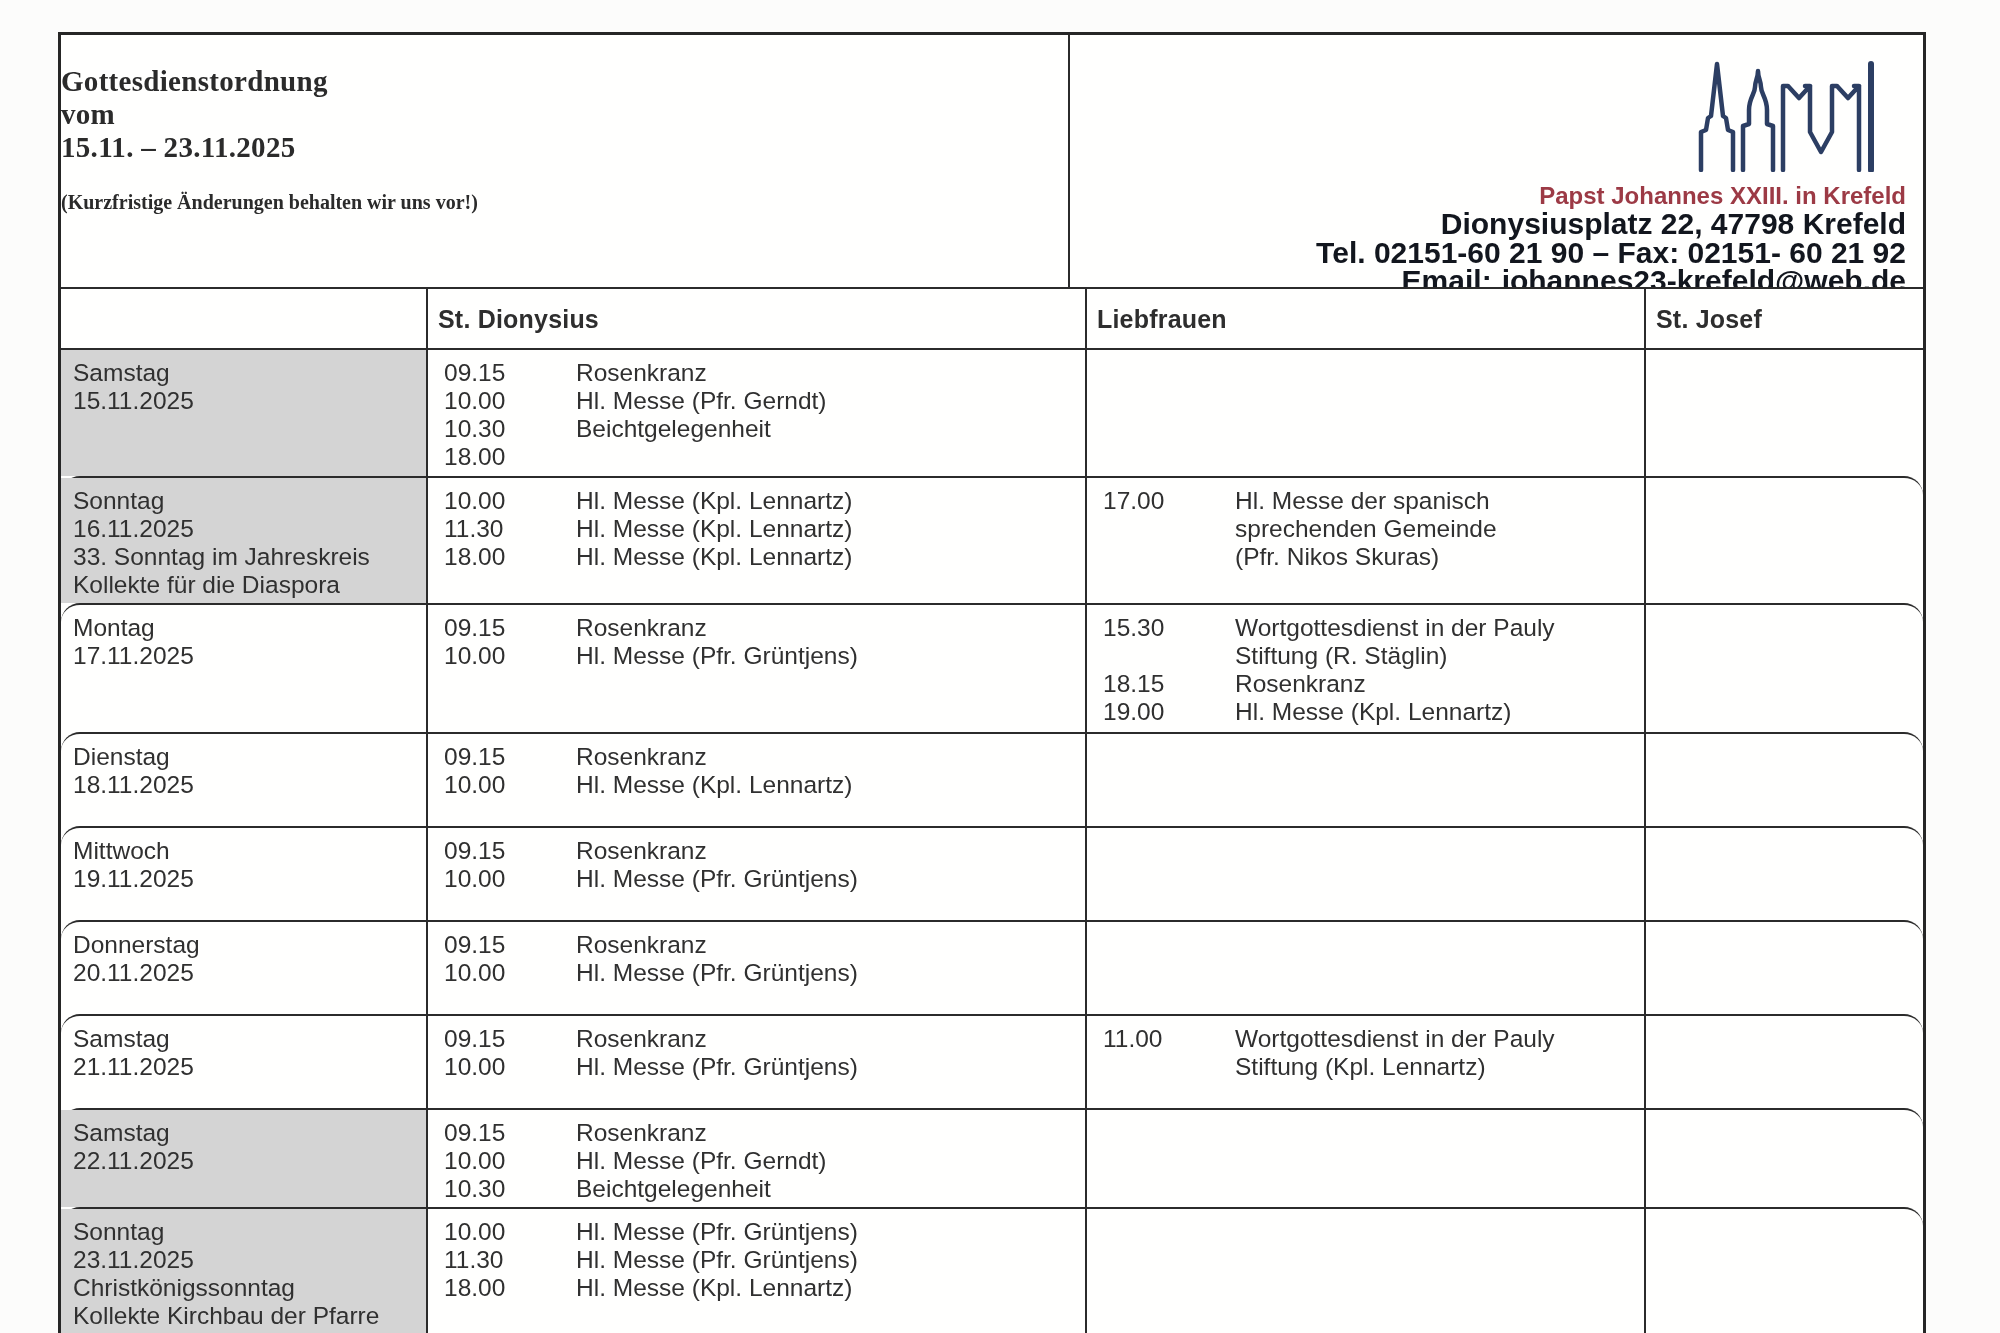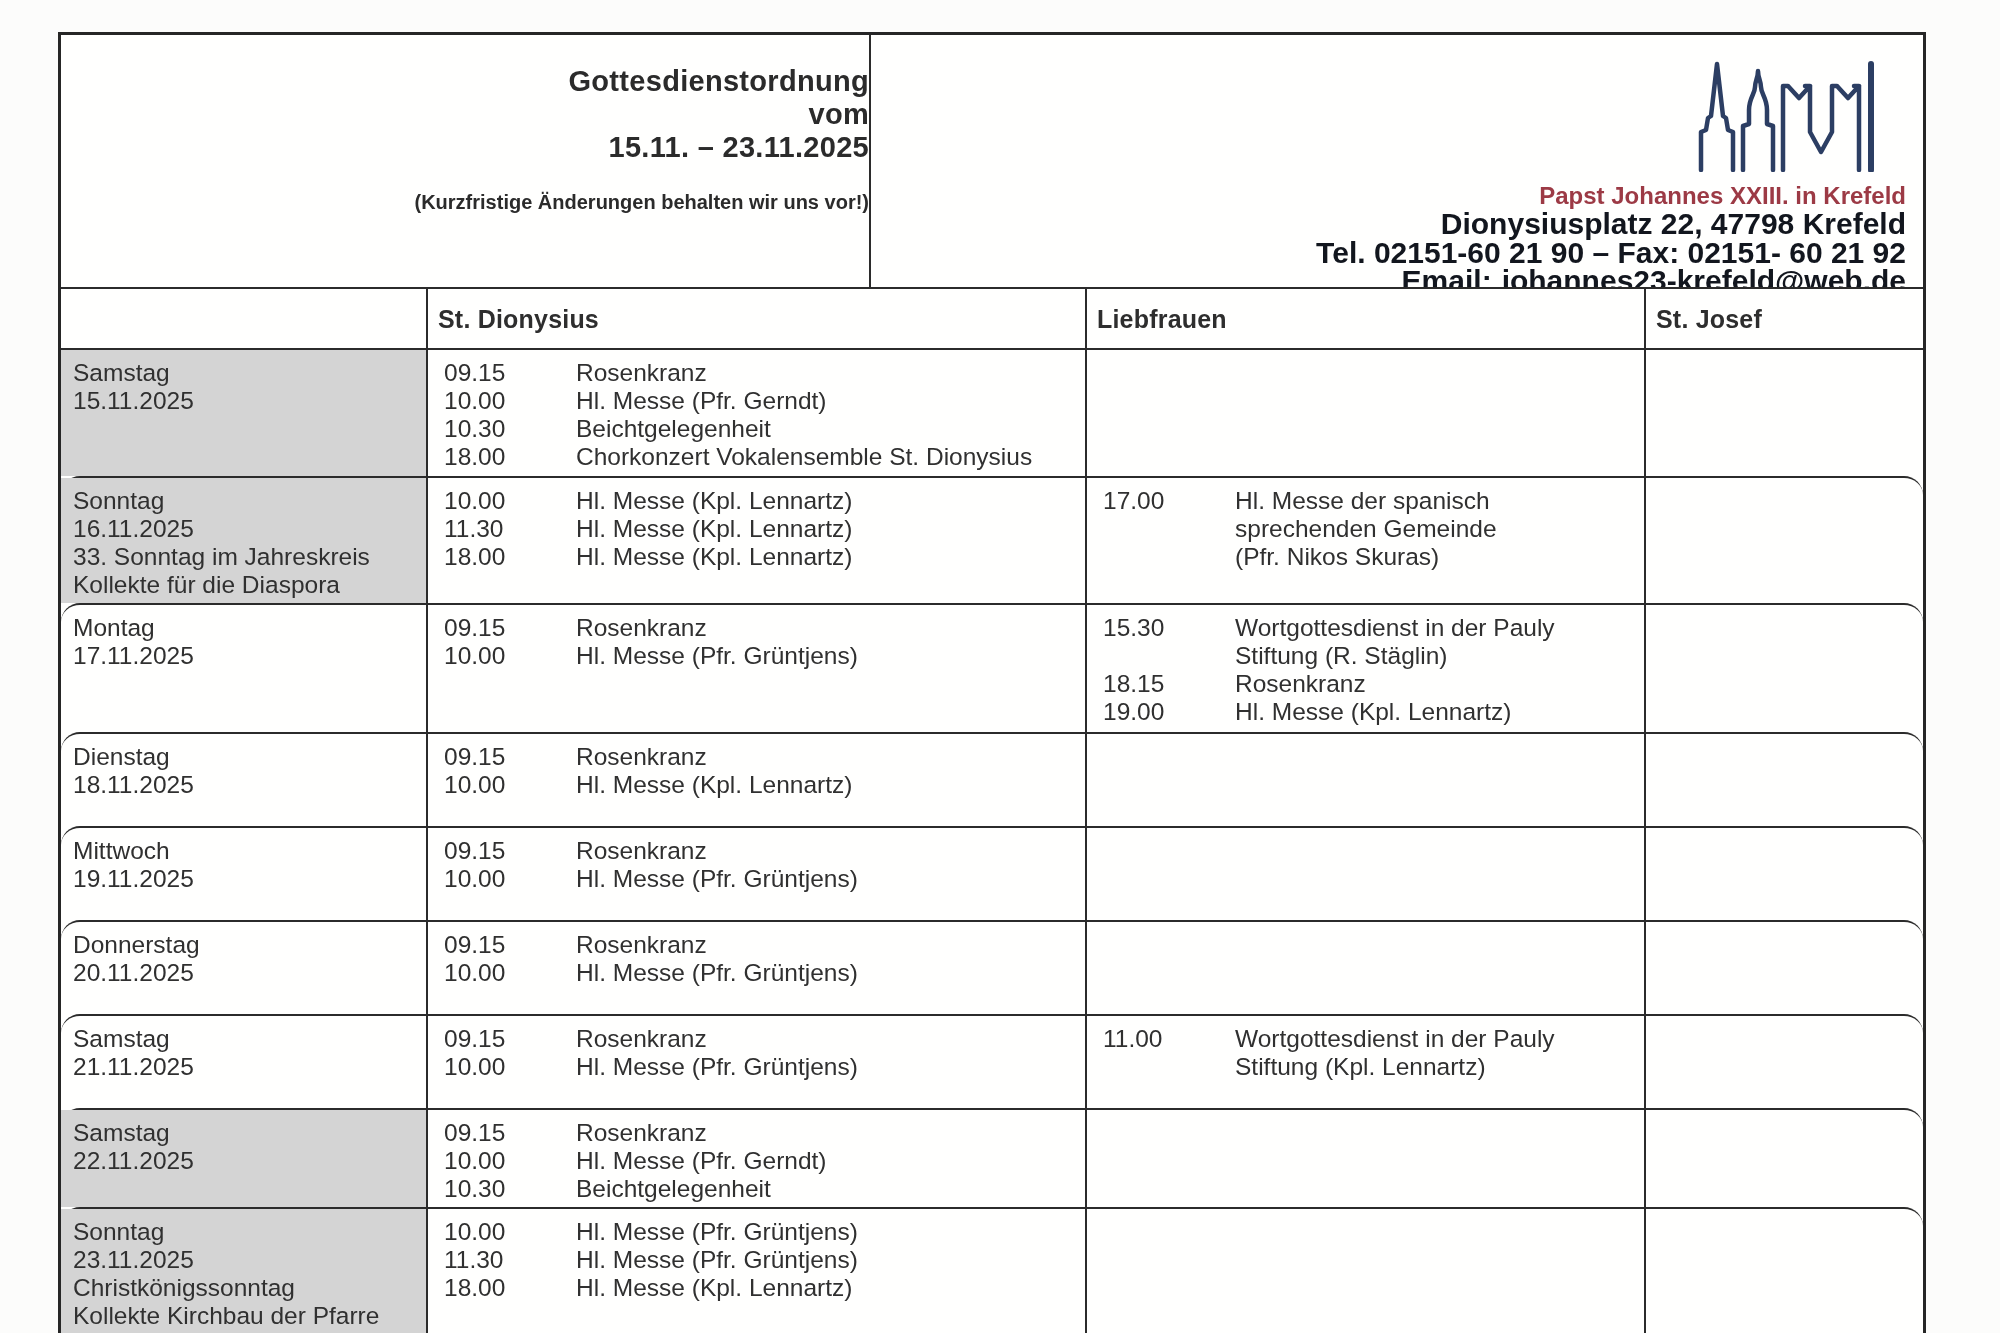--- a/index.html
+++ b/index.html
@@ -10,22 +10,22 @@
     color:#2e2e2e;
     -webkit-font-smoothing:antialiased;
   }
   .doc{
     position:absolute;left:58px;top:32px;width:1868px;
     border:3px solid #262626;background:#fffffe;box-sizing:border-box;
   }
   
   .top{display:flex;height:252px;}
   .title-cell{
-    width:808px;box-sizing:border-box;flex:none;
-    text-align:right;padding-top:30px;
+    width:1007px;box-sizing:border-box;flex:none;
+    text-align:left;padding-top:30px;font-family:Liberation Serif, serif;
   }
   .t-line{font-size:29px;font-weight:bold;line-height:33px;letter-spacing:.3px;color:#2b2b2b;}
   .t-note{font-size:20px;font-weight:bold;margin-top:27px;color:#2b2b2b;}
   .org-cell{
     flex:1;border-left:2px solid #2b2b2b;box-sizing:border-box;
     display:flex;flex-direction:column;align-items:flex-end;
     padding:13px 17px 0 0;overflow:hidden;
   }
   .logo-row{display:flex;align-items:flex-end;}
   .org-name{
@@ -123,23 +123,20 @@
             </div>
           </div>
           <div class="entry">
             <div class="time">10.30</div>
             <div class="lines">
               <div class="line">Beichtgelegenheit</div>
             </div>
           </div>
           <div class="entry">
             <div class="time">18.00</div>
-            <div class="lines">
-              <div class="line">Chorkonzert Vokalensemble St. Dionysius</div>
-            </div>
           </div>
         </div>
         <div class="cell sched-cell"></div>
         <div class="cell sched-cell"></div>
       </div>
       <div class="row hl">
         <div class="cell day-cell">
           <div class="day-line">Sonntag</div>
           <div class="day-line">16.11.2025</div>
           <div class="day-line">33. Sonntag im Jahreskreis</div>

